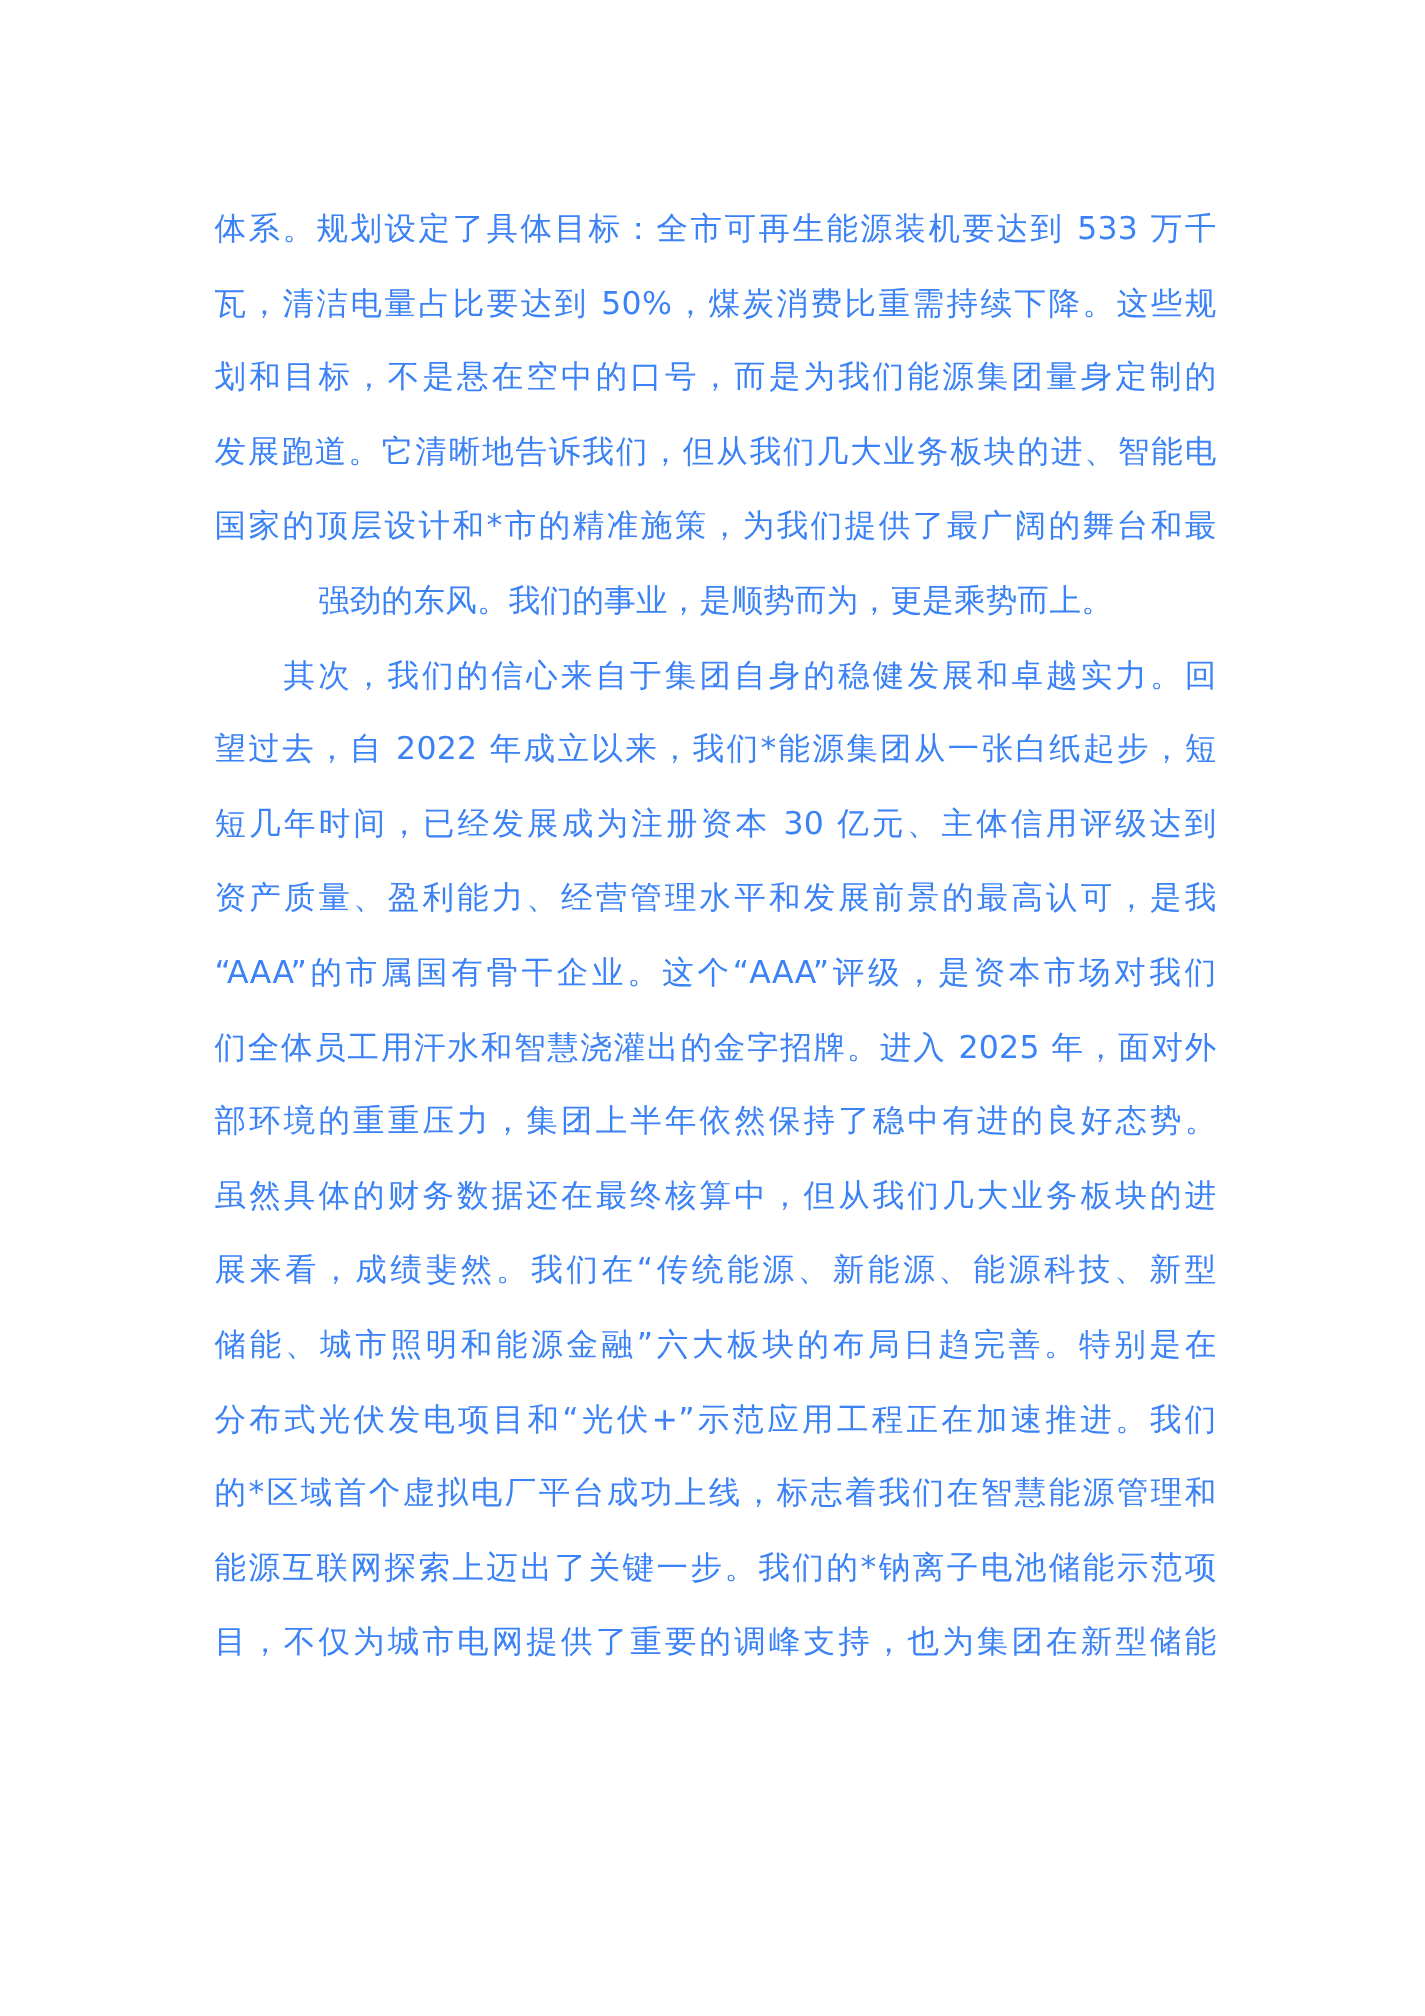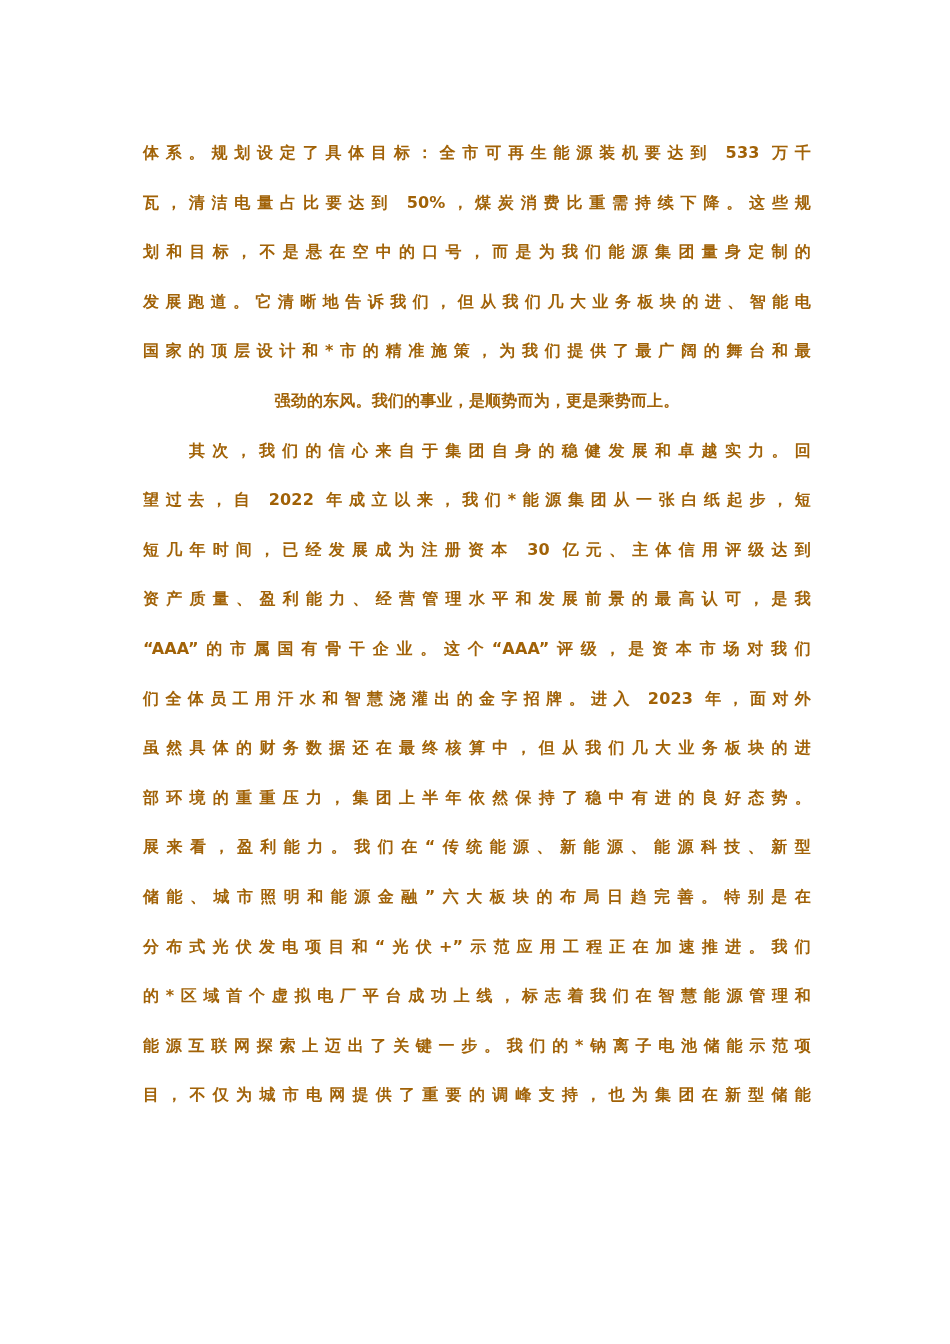--- a/index.html
+++ b/index.html
@@ -4,21 +4,21 @@
 <style>
   html, body { margin: 0; padding: 0; background: #ffffff; }
   body { width: 950px; height: 1344px; overflow: hidden; position: relative; }
   .page {
     position: absolute; left: 0; top: 0; width: 950px; height: 1344px;
     background: #ffffff;
   }
   .content {
     position: absolute; left: 143px; top: 128px; width: 668px;
     font-family: "DejaVu Sans", "Liberation Sans", sans-serif;
-    font-size: 16px; line-height: 49.6px; color: #a16207; font-weight: bold;
+    font-size: 21px; line-height: 49.6px; color: #3b82f6;
   }
   .line { display: block; white-space: nowrap; height: 49.6px; letter-spacing: 0.2px; text-align: center; }
   .line.justify { text-align: justify; text-align-last: justify; white-space: normal; }
   .indent { padding-left: 46px; }
 </style>
 </head>
 <body>
 
 <div class="page">
   <div class="content">
@@ -29,24 +29,24 @@
       <span class="line justify">发展跑道。它清晰地告诉我们，但从我们几大业务板块的进、智能电</span>
       <span class="line justify">国家的顶层设计和*市的精准施策，为我们提供了最广阔的舞台和最</span>
       <span class="line">强劲的东风。我们的事业，是顺势而为，更是乘势而上。</span>
     </div>
     <div>
       <span class="line justify indent">其次，我们的信心来自于集团自身的稳健发展和卓越实力。回</span>
       <span class="line justify">望过去，自 2022 年成立以来，我们*能源集团从一张白纸起步，短</span>
       <span class="line justify">短几年时间，已经发展成为注册资本 30 亿元、主体信用评级达到</span>
       <span class="line justify">资产质量、盈利能力、经营管理水平和发展前景的最高认可，是我</span>
       <span class="line justify">“AAA”的市属国有骨干企业。这个“AAA”评级，是资本市场对我们</span>
-      <span class="line justify">们全体员工用汗水和智慧浇灌出的金字招牌。进入 2023 年，面对外</span>
+      <span class="line justify">们全体员工用汗水和智慧浇灌出的金字招牌。进入 2025 年，面对外</span>
+      <span class="line justify">部环境的重重压力，集团上半年依然保持了稳中有进的良好态势。</span>
       <span class="line justify">虽然具体的财务数据还在最终核算中，但从我们几大业务板块的进</span>
-      <span class="line justify">部环境的重重压力，集团上半年依然保持了稳中有进的良好态势。</span>
-      <span class="line justify">展来看，盈利能力。我们在“传统能源、新能源、能源科技、新型</span>
+      <span class="line justify">展来看，成绩斐然。我们在“传统能源、新能源、能源科技、新型</span>
       <span class="line justify">储能、城市照明和能源金融”六大板块的布局日趋完善。特别是在</span>
       <span class="line justify">分布式光伏发电项目和“光伏+”示范应用工程正在加速推进。我们</span>
       <span class="line justify">的*区域首个虚拟电厂平台成功上线，标志着我们在智慧能源管理和</span>
       <span class="line justify">能源互联网探索上迈出了关键一步。我们的*钠离子电池储能示范项</span>
       <span class="line justify">目，不仅为城市电网提供了重要的调峰支持，也为集团在新型储能</span>
     </div>
   </div>
 </div>
 
 </body></html>

